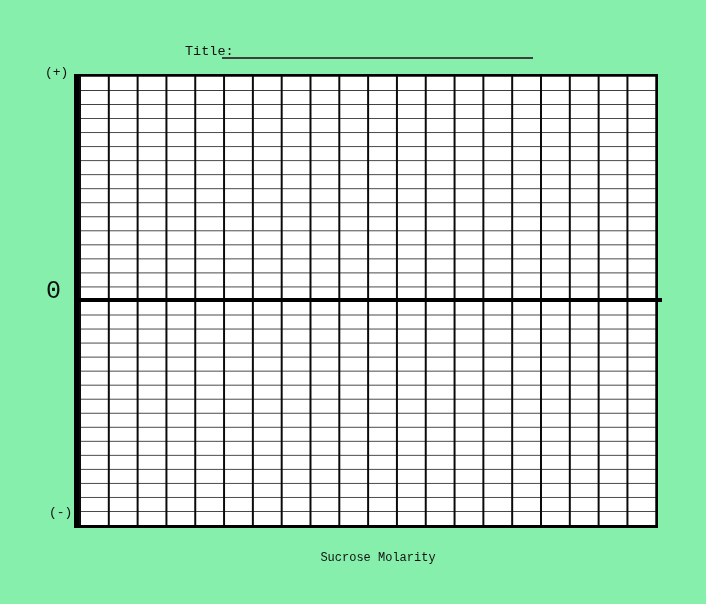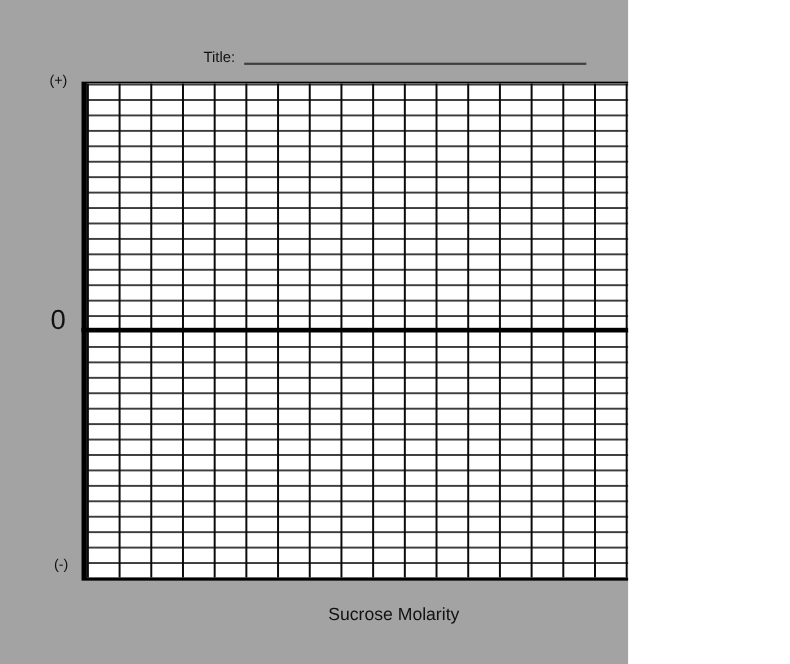--- a/index.html
+++ b/index.html
@@ -2,24 +2,24 @@
 <html><head>
 <meta charset="utf-8">
 <style>
   html, body {
     margin: 0;
     padding: 0;
     background: #ffffff;
   }
   .page {
     position: relative;
-    width: 571px;
+    width: 706px;
     height: 604px;
-    background: #a3a3a3;
-    font-family: Liberation Sans, sans-serif;
+    background: #86efac;
+    font-family: Liberation Mono, monospace;
     color: #111111;
     overflow: hidden;
   }
   .title-label {
     position: absolute;
     left: 185px;
     top: 44px;
     font-size: 13.5px;
     color: #111111;
     white-space: nowrap;
@@ -75,25 +75,25 @@
   .zero-line {
     position: absolute;
     left: 74px;
     top: 298px;
     width: 588px;
     height: 3.5px;
     background: #000000;
   }
   .x-axis-label {
     position: absolute;
-    left: 66px;
+    left: 86px;
     top: 551px;
     width: 584px;
     text-align: center;
-    font-size: 16px;
+    font-size: 12px;
     color: #111111;
   }
 </style>
 </head>
 <body>
 
 <div class="page">
 
   <span class="title-label">Title:</span>
 

